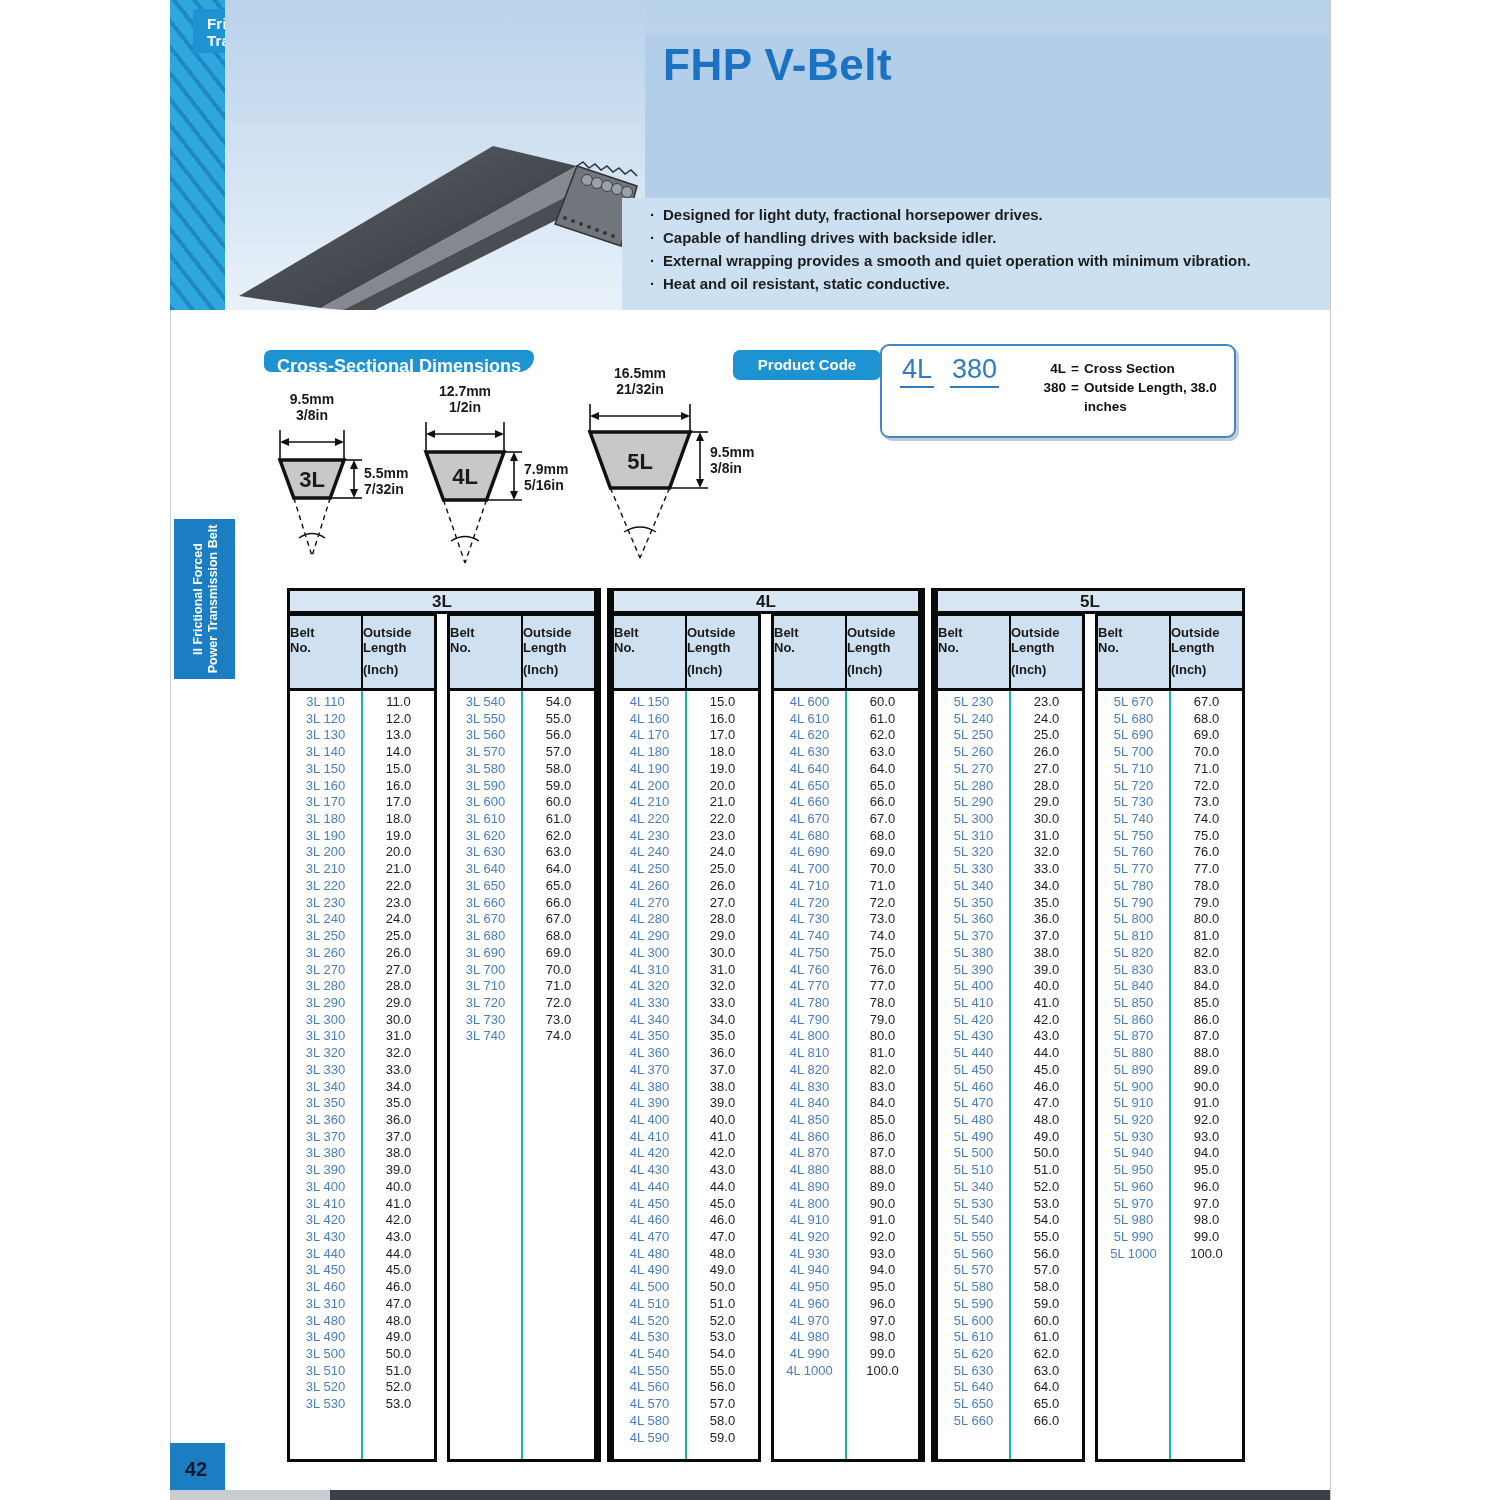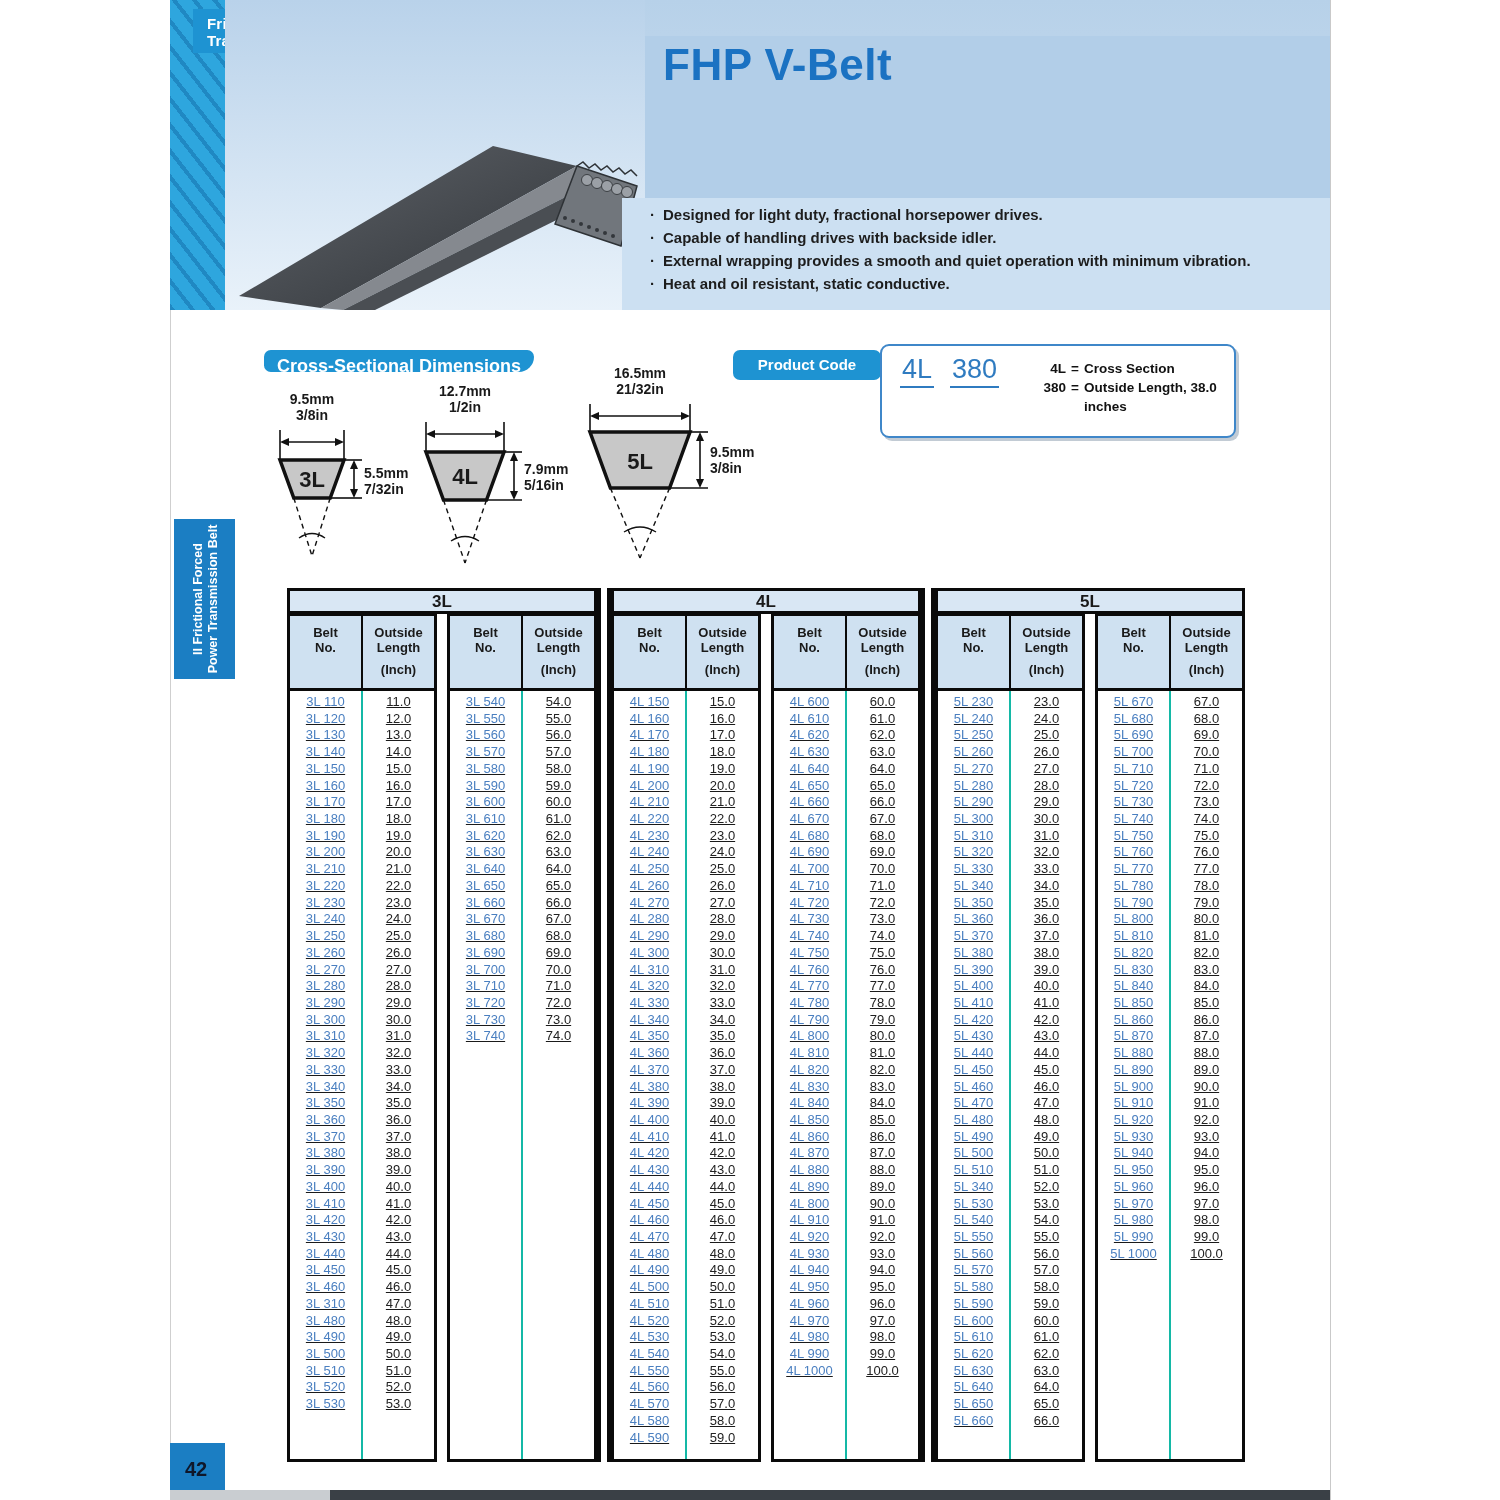--- a/index.html
+++ b/index.html
@@ -62,26 +62,26 @@
 
   
   #belt-table{position:absolute;left:287px;top:588px;width:958px;height:874px;display:flex;}
   .tgroup{width:310px;display:flex;flex-direction:column;}
   .gtitle{height:26px;box-sizing:border-box;border:3px solid #0a0a0a;background:#d9e7f4;
      font-size:17px;font-weight:bold;text-align:center;line-height:21px;}
   .pair-row{flex:1;display:flex;gap:10px;}
   .pair{width:150px;box-sizing:border-box;border:3px solid #0a0a0a;border-top-width:2px;
      display:flex;flex-direction:column;background:#fff;}
   .phead{display:flex;height:72px;border-bottom:3px solid #0a0a0a;background:#cfe1f1;}
-  .ph-cell{flex:1;display:flex;flex-direction:column;align-items:center;justify-content:flex-start;
+  .ph-cell{flex:1;display:flex;flex-direction:column;align-items:flex-start;justify-content:flex-start;
      padding-top:9px;font-size:13px;font-weight:bold;line-height:15px;box-sizing:border-box;}
   .ph-cell.right{border-left:2px solid #0a0a0a;}
   .ph-unit{margin-top:7px;}
   .pbody{flex:1;display:flex;}
-  .pcol{flex:1;padding-top:3px;box-sizing:border-box;text-decoration:underline;}
+  .pcol{flex:1;padding-top:3px;box-sizing:border-box;}
   .pcol.len{border-left:2px solid #14b8a6;}
   .trow{height:16.72px;line-height:16.72px;font-size:13px;text-align:center;}
   .pcol.belt .trow{color:#4a7fc0;}
   .pcol.len .trow{color:#222;}
   .group-divider{width:14px;height:100%;
      background:linear-gradient(90deg,#0a0a0a 0 4px,#ffffff 4px 10px,#0a0a0a 10px 14px);}
 
   
   #side-tab{position:absolute;left:174px;top:519px;width:61px;height:160px;background:#1b7ec3;}
   #side-tab .rot{position:absolute;left:50%;top:50%;width:160px;height:61px;

